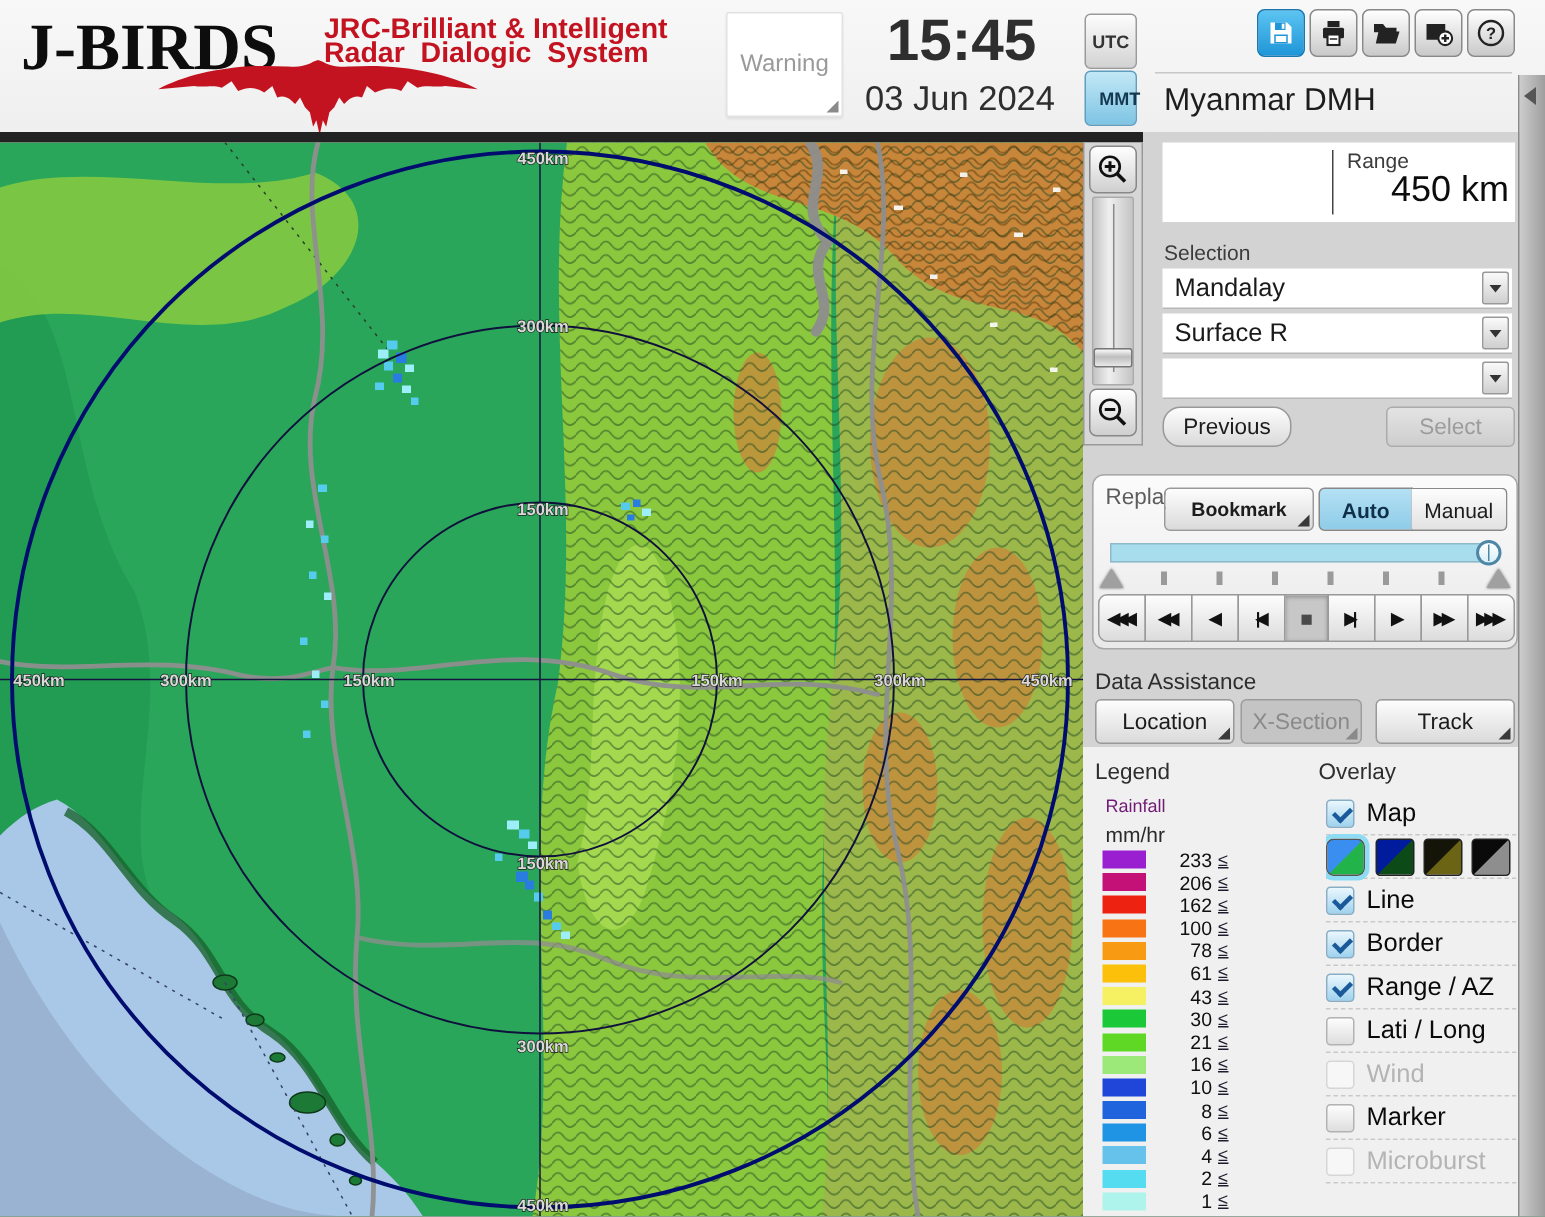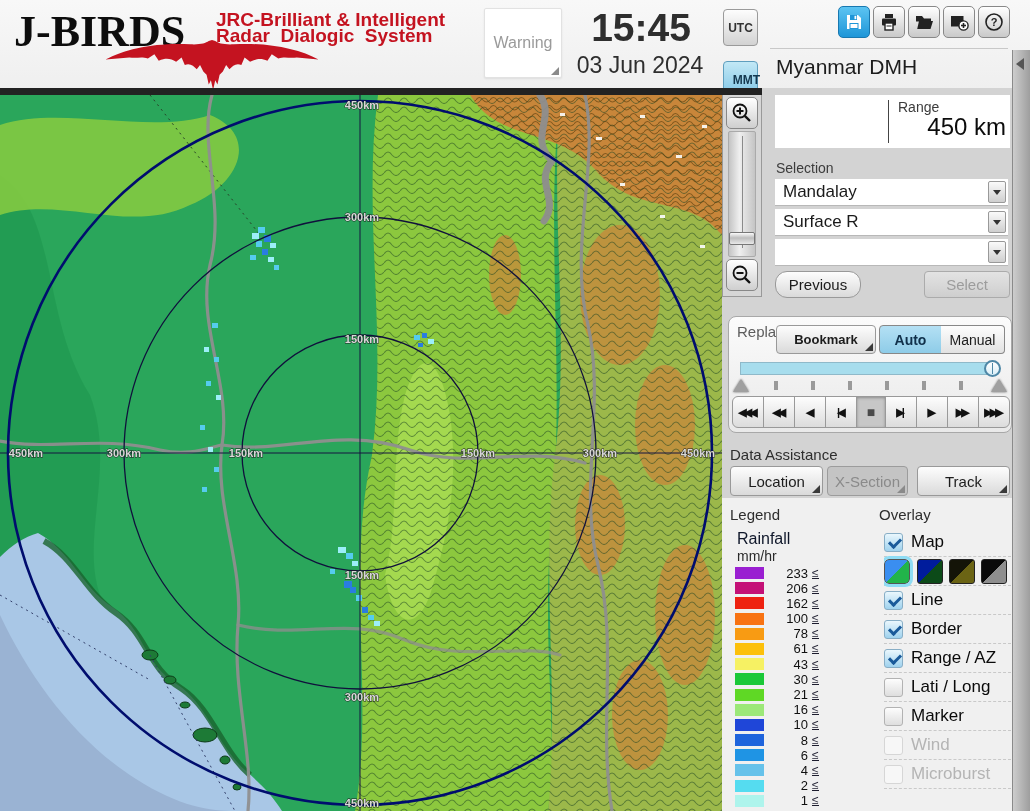--- a/index.html
+++ b/index.html
@@ -13,21 +13,21 @@
   .logo-title{left:14px;top:6px;font-family:"Liberation Serif","DejaVu Serif",serif;font-weight:bold;font-size:44px;letter-spacing:0px;color:#0d0d0d;}
   .logo-tag{left:216px;top:12px;color:#c41320;font-weight:bold;font-size:19px;line-height:16px;white-space:pre;}
   .eagle{left:12px;top:40px;}
   .warning-btn{left:484px;top:8px;width:78px;height:70px;background:#fff;border:1px solid #e2e2e2;border-radius:2px;color:#9a9a9a;font-size:16px;display:flex;align-items:center;justify-content:center;box-shadow:0 1px 2px rgba(0,0,0,.08);}
   .fold::after{content:"";position:absolute;right:2px;bottom:2px;width:0;height:0;border-left:8px solid transparent;border-bottom:8px solid #8a8a8a;}
   .fold-dark::after{border-bottom-color:#3a3a3a;}
   .clock-time{left:566px;top:6px;width:150px;text-align:center;font-size:39px;font-weight:bold;color:#2e2e2e;}
   .clock-date{left:560px;top:52px;width:160px;text-align:center;font-size:23px;color:#2e2e2e;white-space:nowrap;}
   .tzbtn{left:723px;width:35px;height:37px;border-radius:4px;font-size:12px;font-weight:bold;display:flex;align-items:center;justify-content:center;}
   .tz-utc{top:9px;background:linear-gradient(#fdfdfd,#d2d2d2);border:1px solid #9a9a9a;color:#333;}
-  .tz-mmt{top:61px;background:linear-gradient(#c2e8f6,#7ec4e4);border:1px solid #5f9ebe;color:#14384f;padding-left:12px;}
+  .tz-mmt{top:47px;background:linear-gradient(#c2e8f6,#7ec4e4);border:1px solid #5f9ebe;color:#14384f;padding-left:12px;}
   .toolbtn{top:6px;width:32px;height:32px;border-radius:5px;border:1px solid #888;background:linear-gradient(#ffffff,#c9c9c9);display:flex;align-items:center;justify-content:center;}
   .toolbtn.sel{background:linear-gradient(#5cc4f2,#1e96d8);border-color:#1878b0;}
   .station-divider{left:770px;top:48px;width:238px;height:1px;background:#c8c8c8;}
   .station{left:776px;top:55px;font-size:21px;color:#1d1d1d;}
   .rstrip{left:1012px;top:50px;width:18px;height:761px;background:linear-gradient(90deg,#cdcdcd,#9e9e9e);border-left:1px solid #8a8a8a;}
   .rstrip-arrow{left:1016px;top:58px;width:0;height:0;border-top:6px solid transparent;border-bottom:6px solid transparent;border-right:8px solid #555;}
 
   
   .range-box{left:775px;top:95px;width:235px;height:53px;background:#fff;}
   .range-div{left:888px;top:100px;width:1px;height:43px;background:#444;}
@@ -64,21 +64,21 @@
   .da-label{left:730px;top:446px;font-size:15px;color:#2e2e2e;}
   .da-btn{top:466px;height:30px;font-size:15px;}
   .loc-btn{left:730px;width:93px;}
   .xsec-btn{left:827px;width:81px;background:#c4c4c4;color:#8a8a8a;border-color:#9c9c9c;}
   .track-btn{left:917px;width:93px;}
 
   
   .lower-panel{left:722px;top:498px;width:290px;height:313px;background:#f0f0f0;}
   .legend-label{left:730px;top:506px;font-size:15px;color:#2e2e2e;}
   .overlay-label{left:879px;top:506px;font-size:15px;color:#2e2e2e;}
-  .param1{left:737px;top:530px;font-size:16px;color:#0f172a;}
+  .param1{left:737px;top:530px;font-size:12px;color:#701a75;}
   .param2{left:737px;top:548px;font-size:14px;color:#2a2a2a;}
   .legend-rows{left:735px;top:567px;}
   .lrow{display:flex;align-items:center;height:12.1px;margin-bottom:3.1px;}
   .lswatch{width:29px;height:12px;}
   .lnum{width:44px;text-align:right;font-size:13px;color:#101010;}
   .leq{margin-left:4px;font-size:12px;line-height:10px;color:#1c1c2e;border-bottom:1px solid #1c1c2e;}
   .overlay-list{left:884px;top:528px;width:127px;height:283px;overflow:hidden;}
   .orow{position:relative;height:29px;border-bottom:1px dashed #c9c9c9;display:flex;align-items:center;}
   .cb{width:19px;height:19px;border-radius:3px;border:1px solid #88aec6;background:linear-gradient(#eaf7fd,#9fd2ee);position:relative;flex:0 0 auto;}
   .cb::after{content:"";position:absolute;left:4px;top:4px;width:9px;height:5px;border-left:3px solid #1a5a9a;border-bottom:3px solid #1a5a9a;transform:rotate(-45deg);}
@@ -478,26 +478,26 @@
     </div>
     <div class="orow">
       <div class="cb"></div>
       <span class="olabel">Range / AZ</span>
     </div>
     <div class="orow">
       <div class="cb un"></div>
       <span class="olabel">Lati / Long</span>
     </div>
     <div class="orow">
+      <div class="cb dis"></div>
+      <span class="olabel dis">Wind</span>
+    </div>
+    <div class="orow">
       <div class="cb un"></div>
       <span class="olabel">Marker</span>
     </div>
     <div class="orow">
       <div class="cb dis"></div>
-      <span class="olabel dis">Wind</span>
-    </div>
-    <div class="orow">
-      <div class="cb dis"></div>
       <span class="olabel dis">Microburst</span>
     </div>
   </div>
 
 </div>
 
 </body></html>

